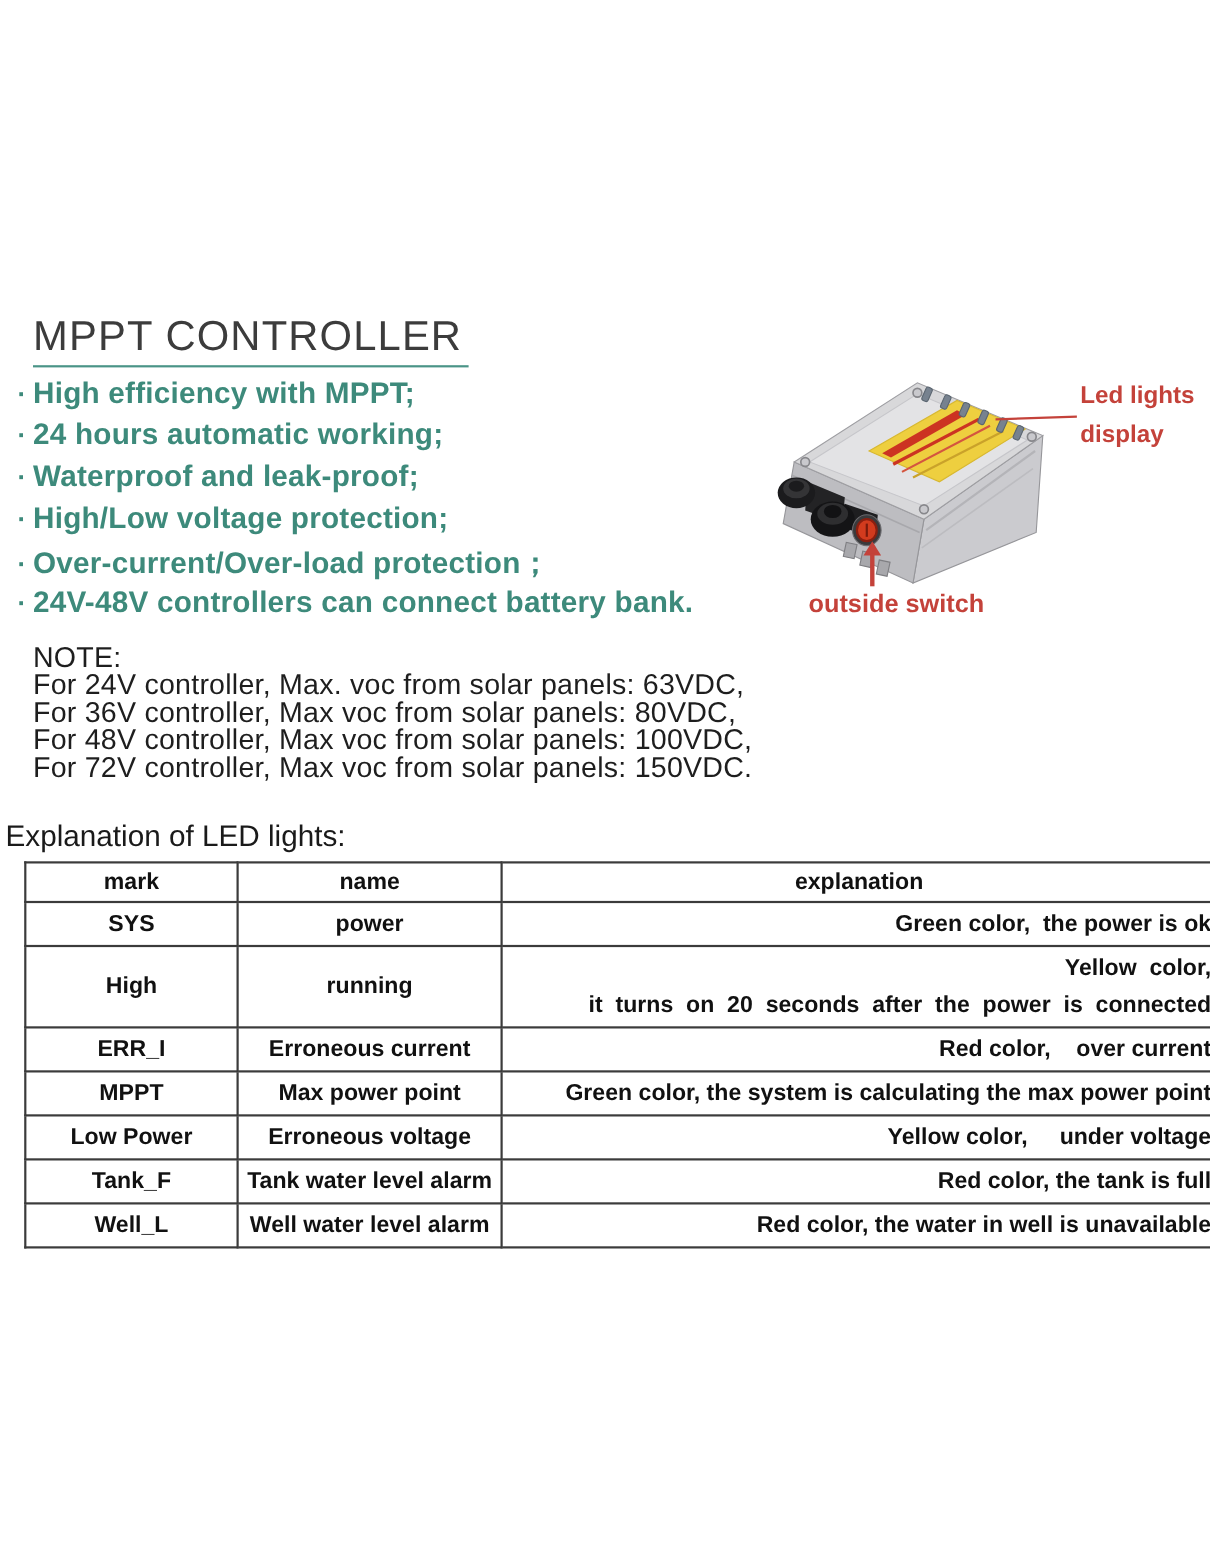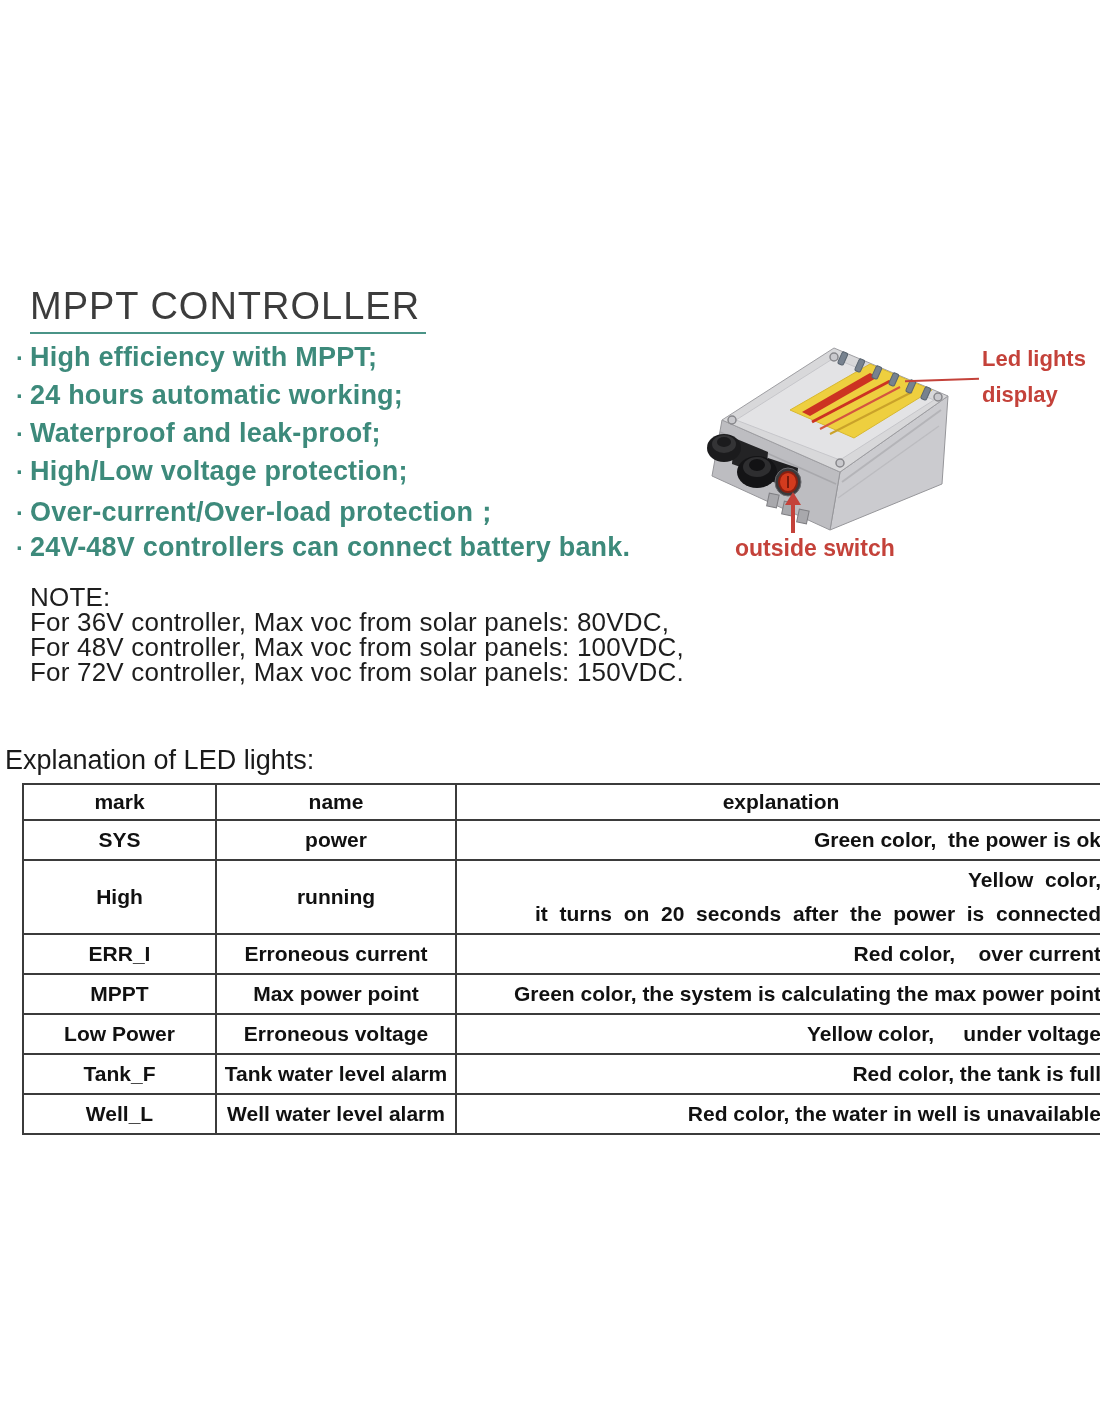--- a/index.html
+++ b/index.html
@@ -145,21 +145,21 @@
     <div class="led-line"></div>
     <div class="ann led-l1">Led lights</div>
     <div class="ann led-l2">display</div>
     <div class="sw-arrow-head"></div>
     <div class="sw-arrow-line"></div>
     <div class="ann sw-label">outside switch</div>
   </figure>
 
   <section class="note">
     <div>NOTE:</div>
-    <div id="note-lines"><div>For 36V controller, Max voc from solar panels: 80VDC,</div><div>For 48V controller, Max voc from solar panels: 100VDC,</div><div>For 72V controller, Max voc from solar panels: 150VDC.</div></div>
+    <div id="note-lines"><div>For 24V controller, Max. voc from solar panels: 63VDC,</div><div>For 36V controller, Max voc from solar panels: 80VDC,</div><div>For 48V controller, Max voc from solar panels: 100VDC,</div><div>For 72V controller, Max voc from solar panels: 150VDC.</div></div>
   </section>
 
   <section class="led-section">
     <div class="led-heading">Explanation of LED lights:</div>
     <table class="led">
       <colgroup>
           <col style="width:193px">
           <col style="width:240px">
           <col style="width:650px">
         </colgroup>

